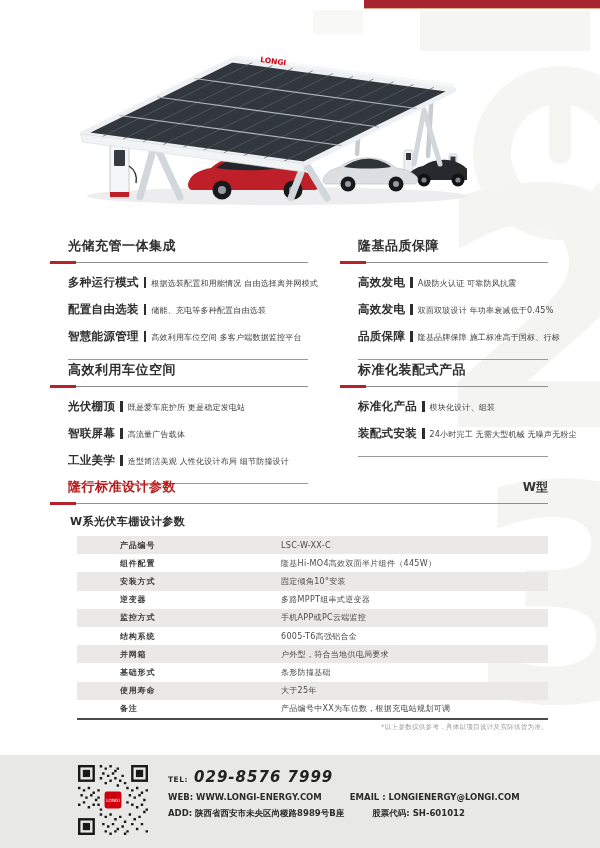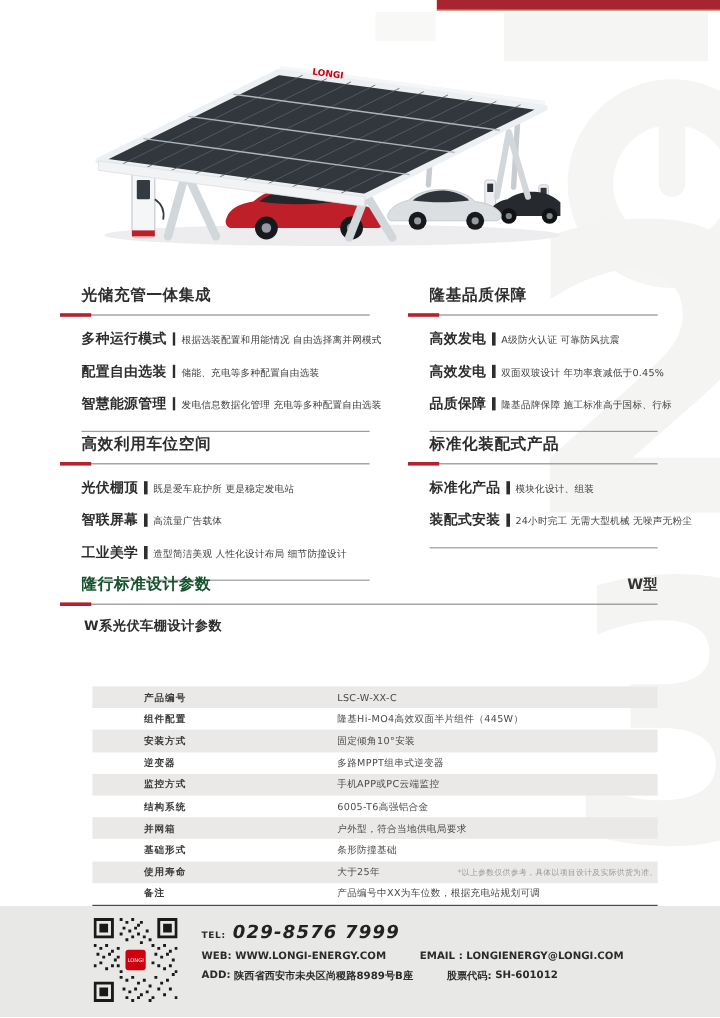--- a/index.html
+++ b/index.html
@@ -29,24 +29,24 @@
   .feat h3{margin:16px 0 7px 18px;font-size:13px;font-weight:bold;color:#2f2f2f;letter-spacing:0.5px;}
   .rule{height:1px;background:#8f8f8f;position:relative;}
   .rule::before{content:"";position:absolute;left:0;top:-1px;width:26px;height:3px;background:#b5222b;}
   .frow{display:flex;align-items:baseline;margin:12px 0 0 18px;white-space:nowrap;}
   .term{font-size:11.5px;font-weight:bold;color:#2d2d2d;letter-spacing:0.3px;}
   .sep{width:2.5px;height:11px;background:#2d2d2d;margin:0 5px;flex:none;align-self:center;}
   .desc{font-size:8px;color:#3f3f3f;letter-spacing:0.2px;}
   .closing{height:1px;background:#9b9b9b;margin:15px 0 0 18px;}
   
   .specs-head{position:absolute;left:50px;top:478px;width:498px;}
-  .specs-head h3{margin:0 0 7px 18px;font-size:13px;font-weight:bold;color:#14532d;letter-spacing:0.5px;}
+  .specs-head h3{margin:0 0 7px 18px;font-size:13px;font-weight:bold;color:#b91c1c;letter-spacing:0.5px;}
   .model{position:absolute;right:0;top:1px;font-size:12px;font-weight:bold;color:#333;}
   .table-title{position:absolute;left:70px;top:514px;font-size:11px;font-weight:bold;color:#2d2d2d;letter-spacing:0.4px;}
-  .spec-table{position:absolute;left:77px;top:536px;width:471px;border-bottom:2px solid #4a4a4a;margin-top:36px;}
+  .spec-table{position:absolute;left:77px;top:536px;width:471px;border-bottom:2px solid #4a4a4a;}
   .srow{display:flex;height:18.2px;align-items:center;font-size:8px;}
   .srow:nth-child(odd){background:#eae9e7;}
   .slabel{width:204px;padding-left:43px;box-sizing:border-box;font-weight:bold;color:#3c3c3c;letter-spacing:0.8px;}
   .svalue{color:#4a4a4a;letter-spacing:0.3px;}
   .footnote{position:absolute;right:52px;top:723px;font-size:6.5px;color:#9a9a9a;letter-spacing:0.3px;text-align:right;}
   
   .footer{position:absolute;left:0;bottom:0;width:600px;height:93px;background:#e8e8e7;}
   .qr{position:absolute;left:78px;top:10px;width:70px;height:70px;}
   .finfo{position:absolute;left:168px;top:13px;}
   .tel-line{display:flex;align-items:baseline;}
@@ -167,21 +167,21 @@
 
   <div class="frow">
     <span class="term">配置自由选装</span>
     <span class="sep"></span>
     <span class="desc">储能、充电等多种配置自由选装</span>
   </div>
 
   <div class="frow">
     <span class="term">智慧能源管理</span>
     <span class="sep"></span>
-    <span class="desc">发电信息数据化管理 充电等多种配置自由选装</span>
+    <span class="desc">高效利用车位空间 多客户端数据监控平台</span>
   </div>
 </div>
     <div class="closing"></div>
   </section>
 
   <section class="feat pos-s2">
     <h3>隆基品质保障</h3>
     <div class="rule"></div>
     <div>
   <div class="frow">

